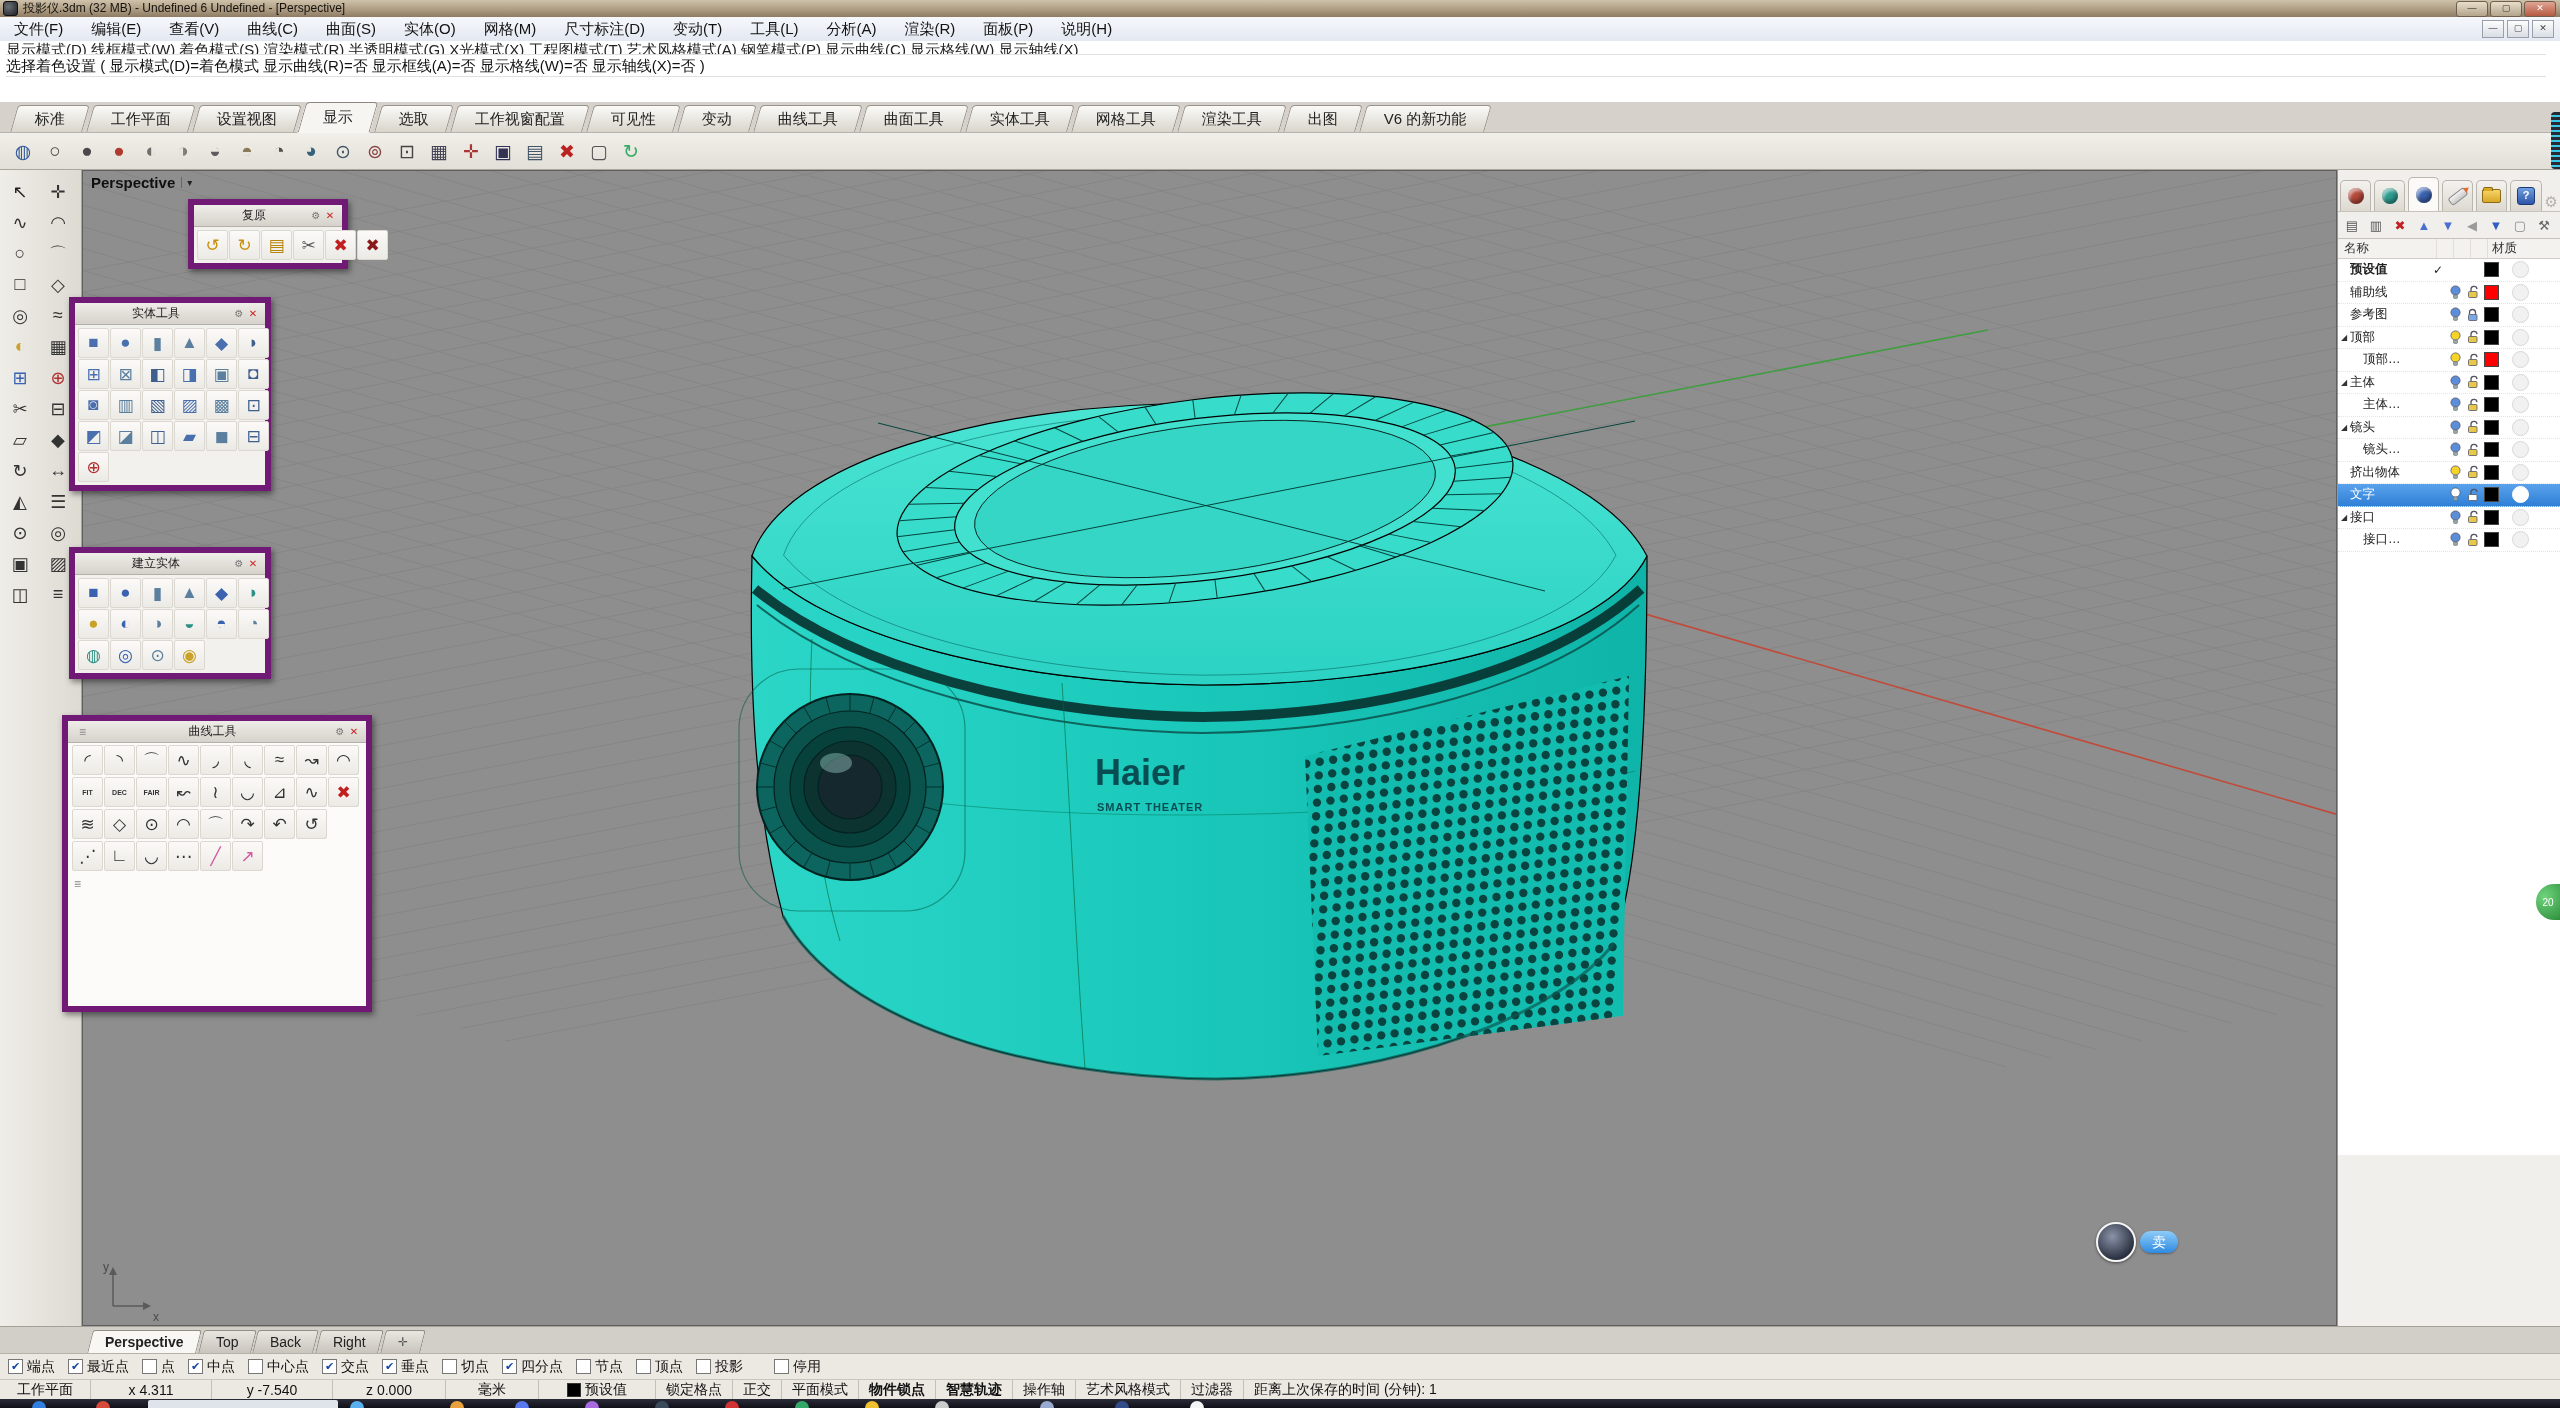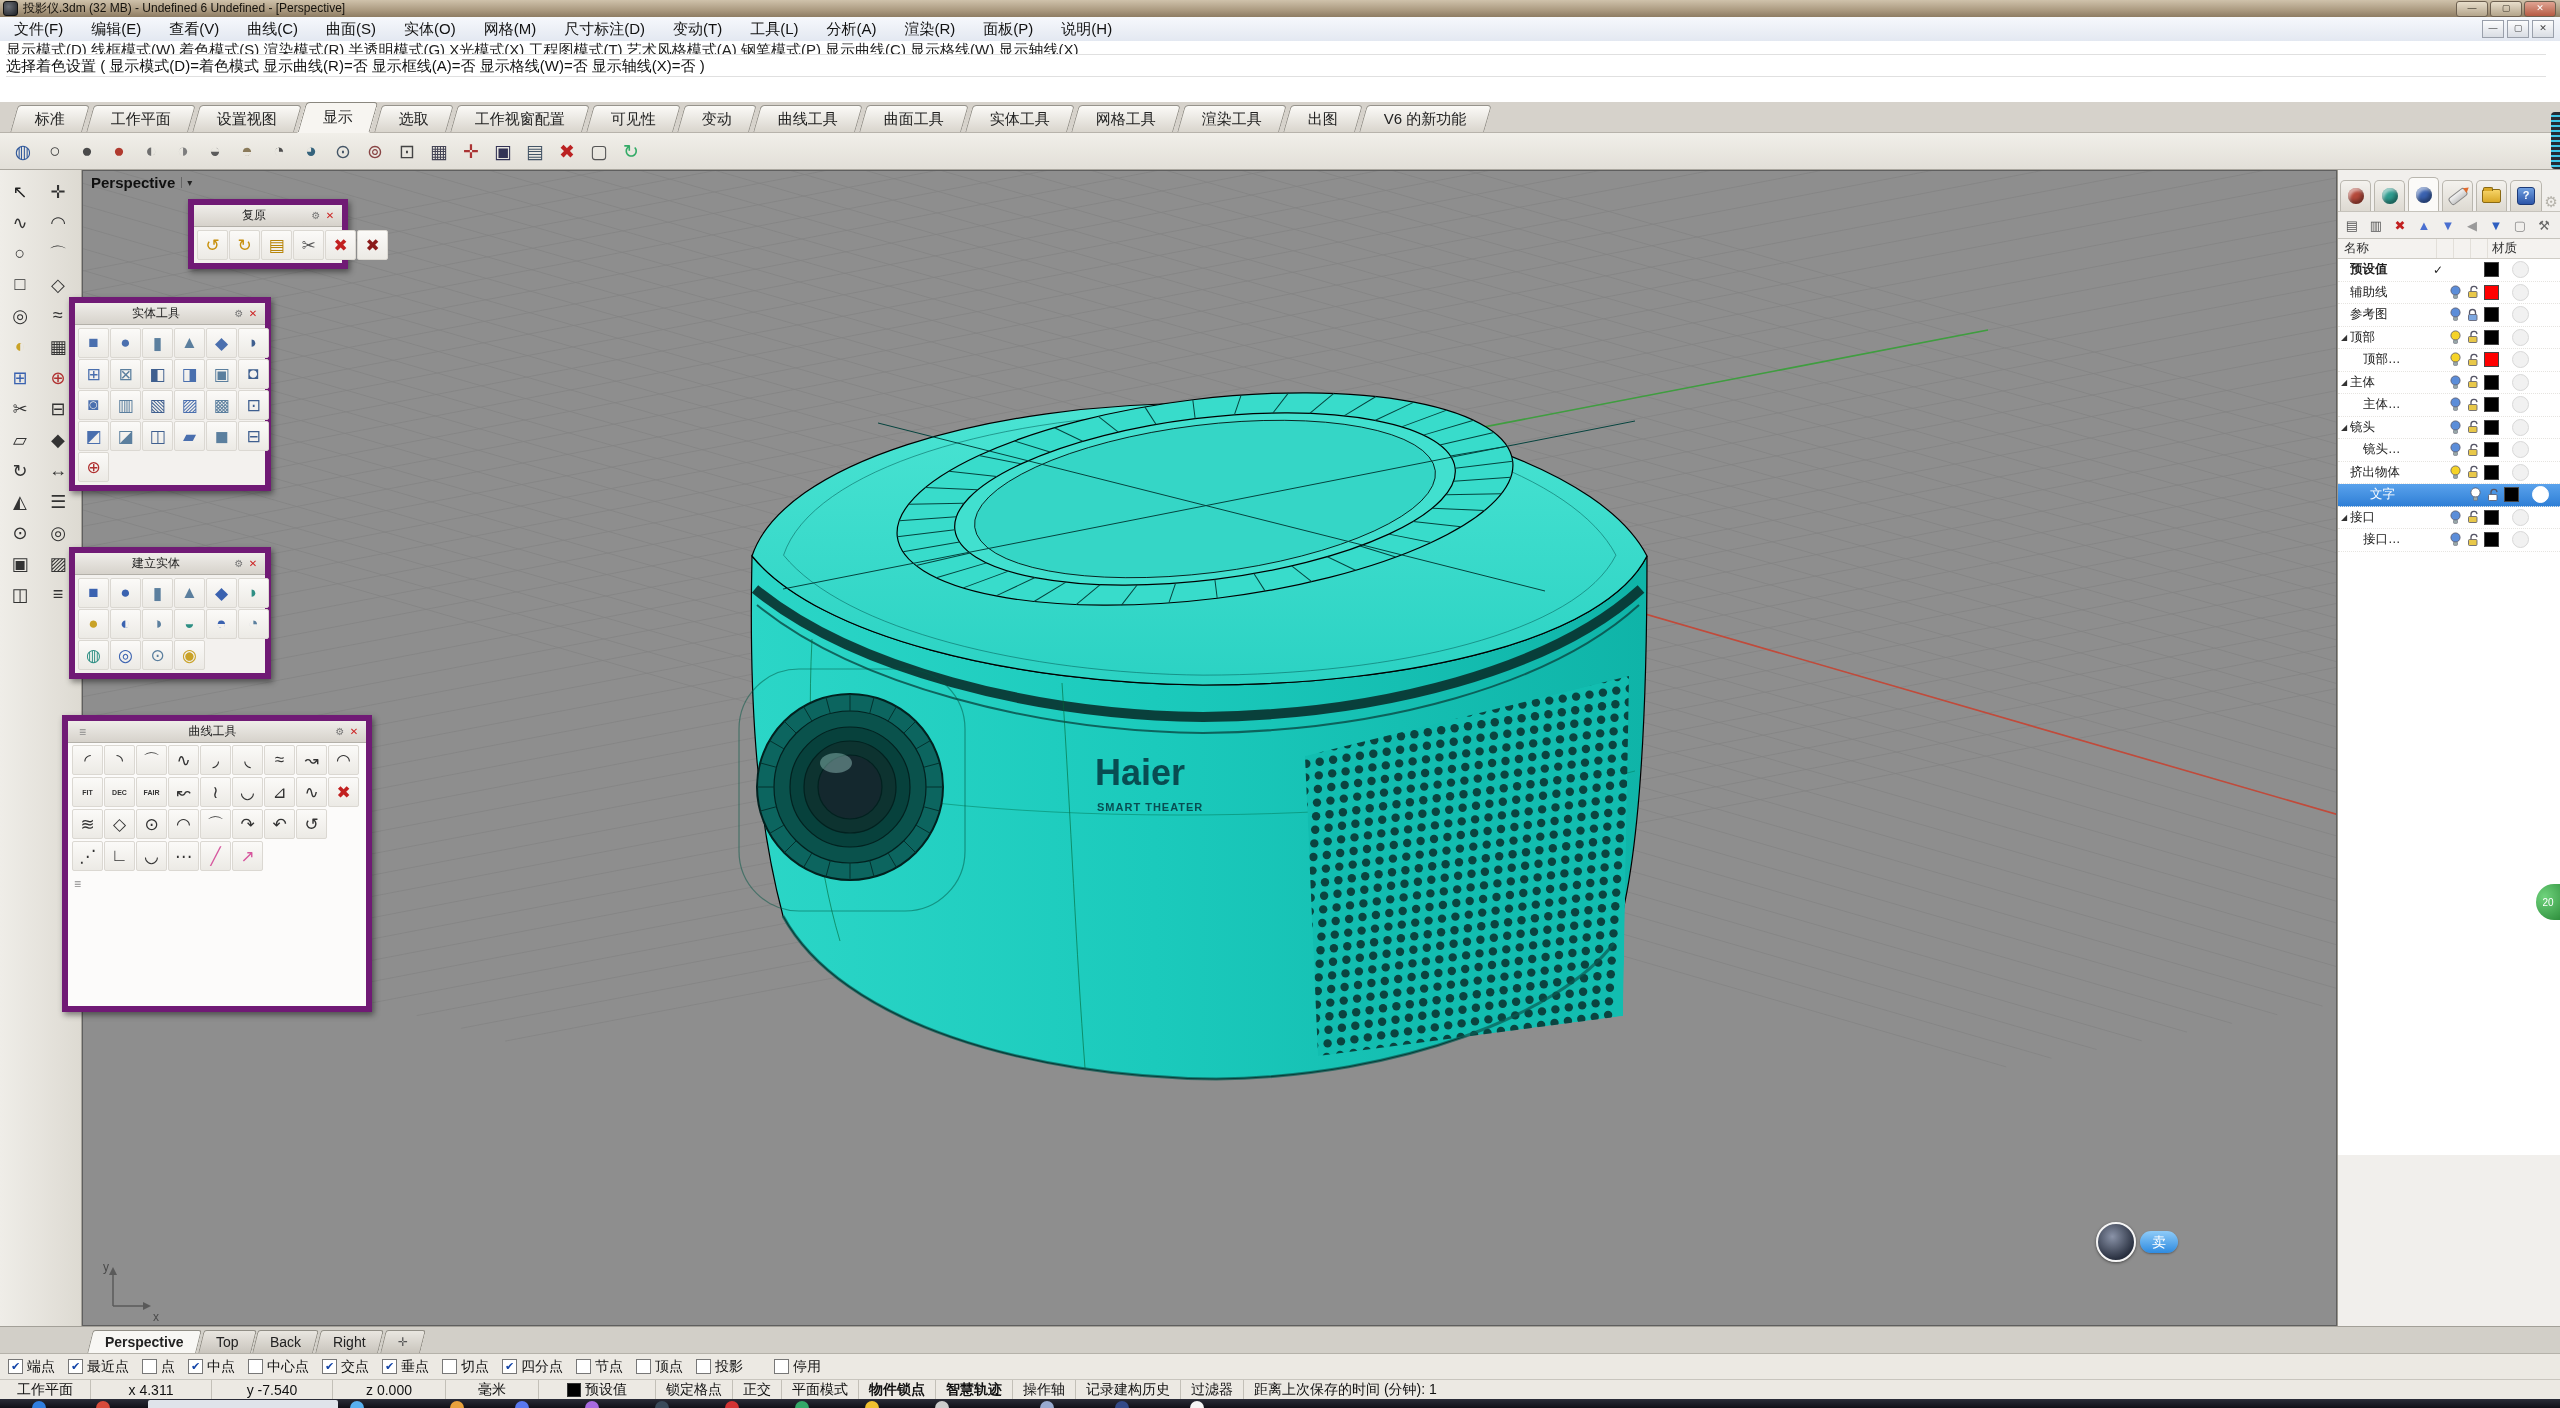--- a/index.html
+++ b/index.html
@@ -91,21 +91,21 @@
   .gearglyph{font-size:15px;color:#b5b2aa;}
   #pactions{height:26px;display:flex;align-items:center;gap:4px;padding:0 4px;border-bottom:1px solid #c6c3bc;}
   .pact{width:20px;height:20px;display:flex;align-items:center;justify-content:center;font-size:13px;}
   #pheader{height:19px;display:flex;align-items:center;font-size:12.5px;color:#333;
     border-bottom:1px solid #cfccc5;background:#f4f2ef;}
   #pheader .hname{width:92px;padding-left:6px;}
   #pheader .hc{width:16px;border-left:1px solid #e2dfd9;height:100%;}
   #pheader .hmat{width:46px;border-left:1px solid #e2dfd9;height:100%;line-height:19px;padding-left:4px;}
   #playerlist{background:#fff;height:896px;overflow:hidden;}
   .lrow{height:21.5px;display:flex;align-items:center;border-bottom:1px dotted #e6e4e0;font-size:12.5px;color:#222;}
-  .lrow.sel{background:linear-gradient(#5aa2ec,#2f7fd6);color:#fff;justify-content:flex-end;}
+  .lrow.sel{background:linear-gradient(#5aa2ec,#2f7fd6);color:#fff;}
   .ltri{width:12px;font-size:8px;color:#333;text-align:center;}
   .lrow.sel .ltri{color:#fff;}
   .lname{width:80px;white-space:nowrap;overflow:hidden;}
   .lname.child{padding-left:13px;width:67px;}
   .lname.bold{font-weight:bold;}
   .lcheck{width:16px;text-align:center;font-size:12px;}
   .lbulb,.llock{width:18px;display:flex;justify-content:center;}
   .lswatch{width:18px;display:flex;justify-content:center;}
   .lswatch i{display:block;width:13px;height:13px;border:1px solid #444;}
   .lmat{width:40px;display:flex;justify-content:center;}
@@ -1704,21 +1704,21 @@
     <div class="scell" style="width: 100px;">y -7.540</div>
     <div class="scell" style="width: 92px; text-align: right;">z 0.000</div>
     <div class="scell" style="width: 72px;">毫米</div>
     <div class="scell" style="width: 96px;"><span class="sw" style="background: rgb(0, 0, 0);"></span>预设值</div>
     <div class="scell">锁定格点</div>
     <div class="scell">正交</div>
     <div class="scell">平面模式</div>
     <div class="scell strong">物件锁点</div>
     <div class="scell strong">智慧轨迹</div>
     <div class="scell">操作轴</div>
-    <div class="scell">记录建构历史</div>
+    <div class="scell">艺术风格模式</div>
     <div class="scell">过滤器</div>
     <div class="scell nob">距离上次保存的时间 (分钟): 1</div>
   </div>
 
 <div id="taskbar" class="abs">
     <span class="tb-blob" style="left: 32px; background: rgb(47, 126, 224);"></span>
     <span class="tb-blob" style="left: 96px; background: rgb(216, 75, 58);"></span>
     <span class="tb-blob" style="left: 350px; background: rgb(88, 176, 240);"></span>
     <span class="tb-blob" style="left: 450px; background: rgb(232, 161, 60);"></span>
     <span class="tb-blob" style="left: 515px; background: rgb(88, 120, 240);"></span>

